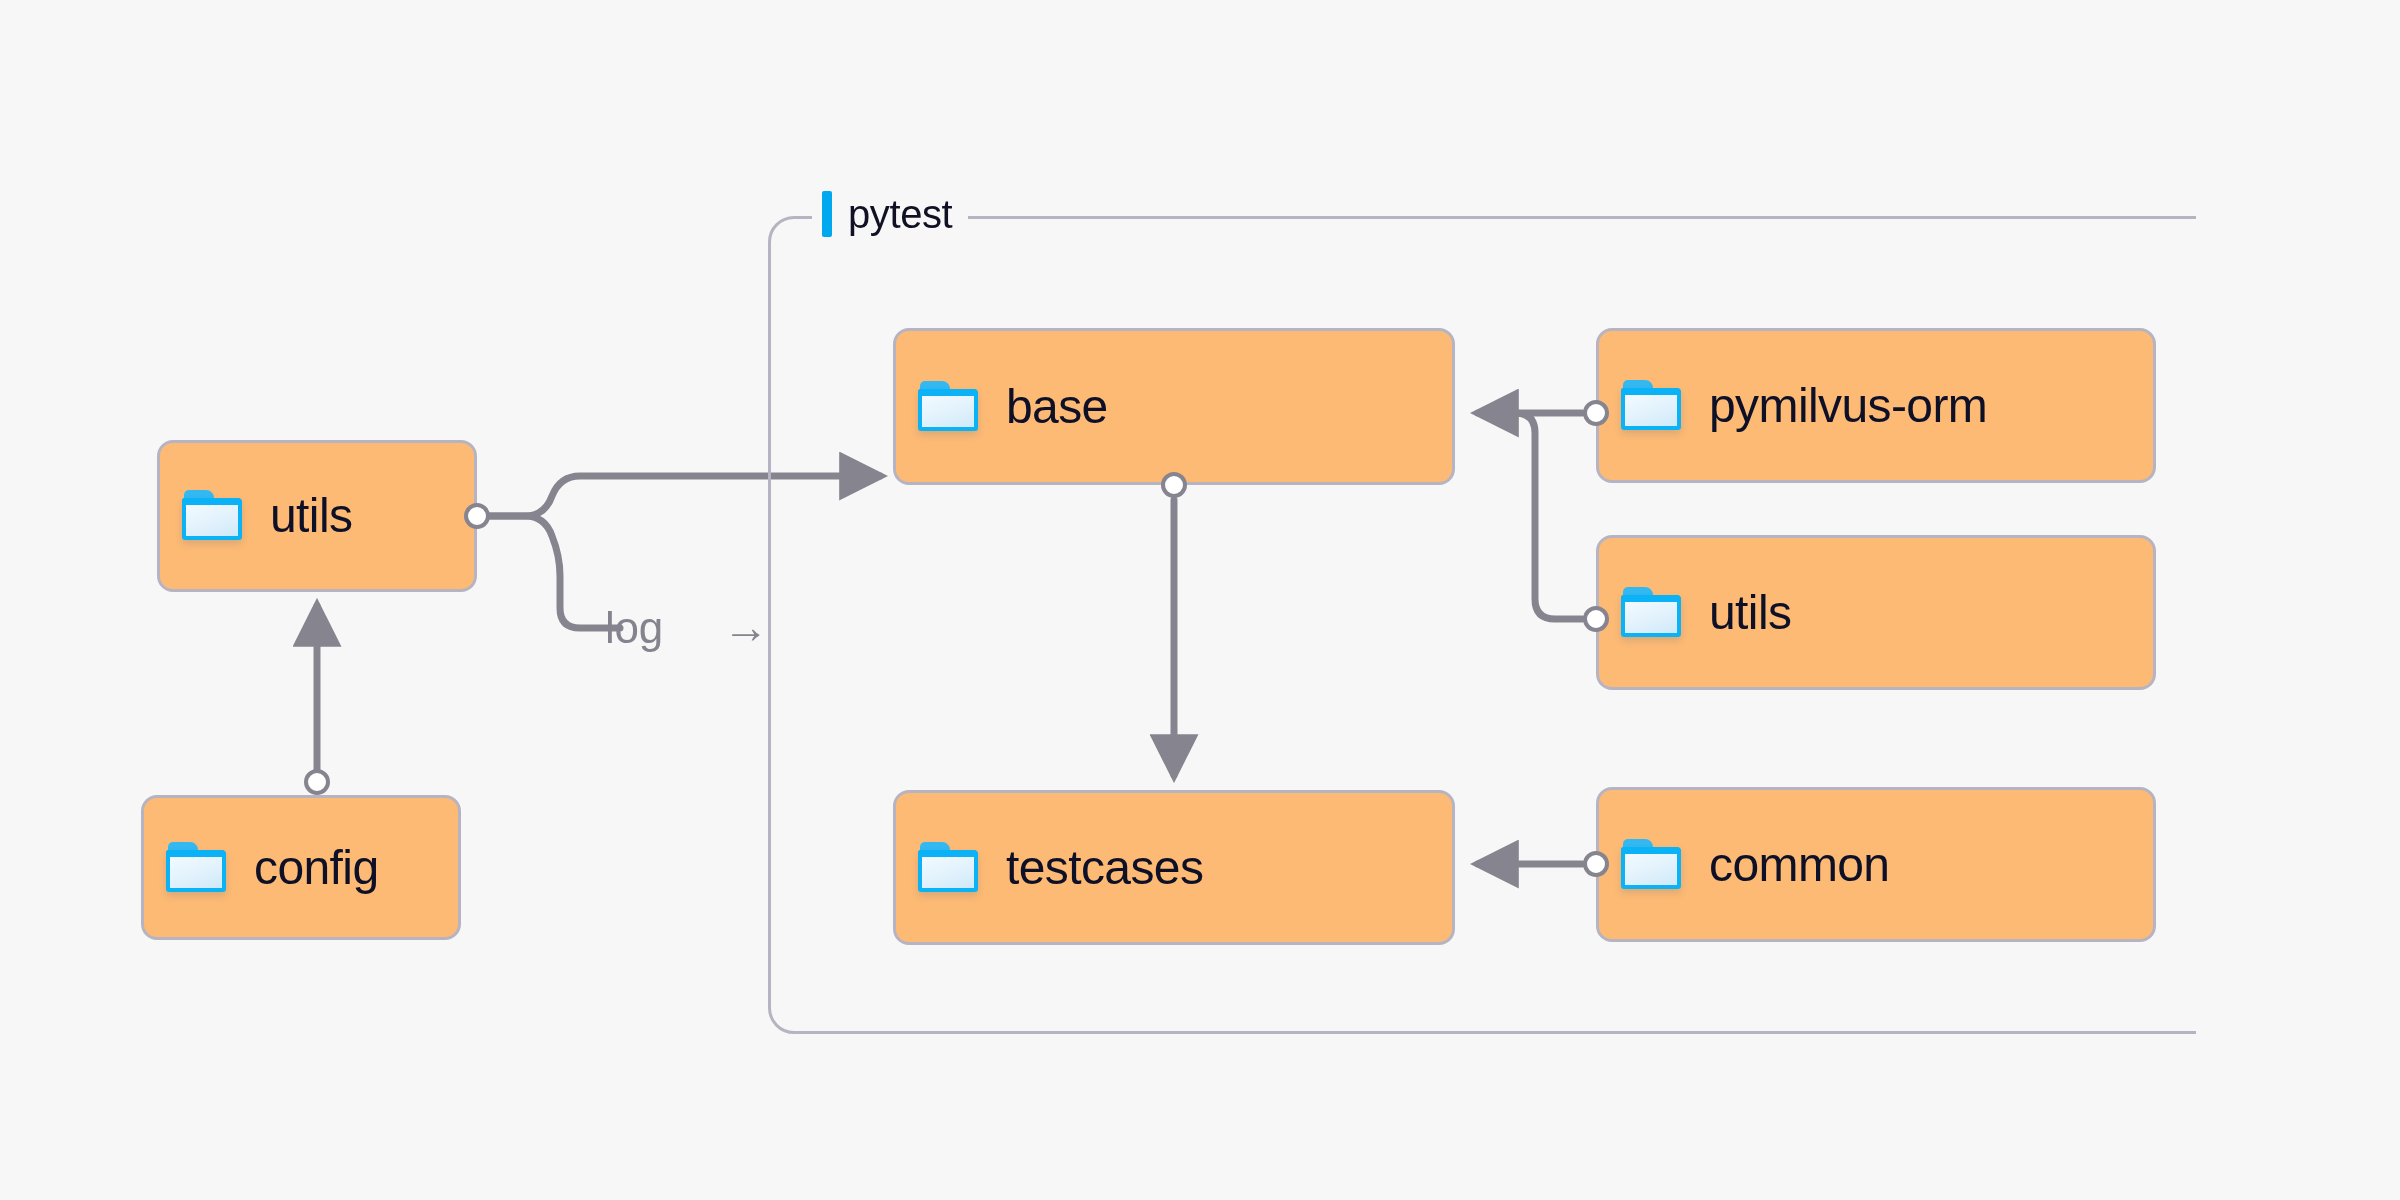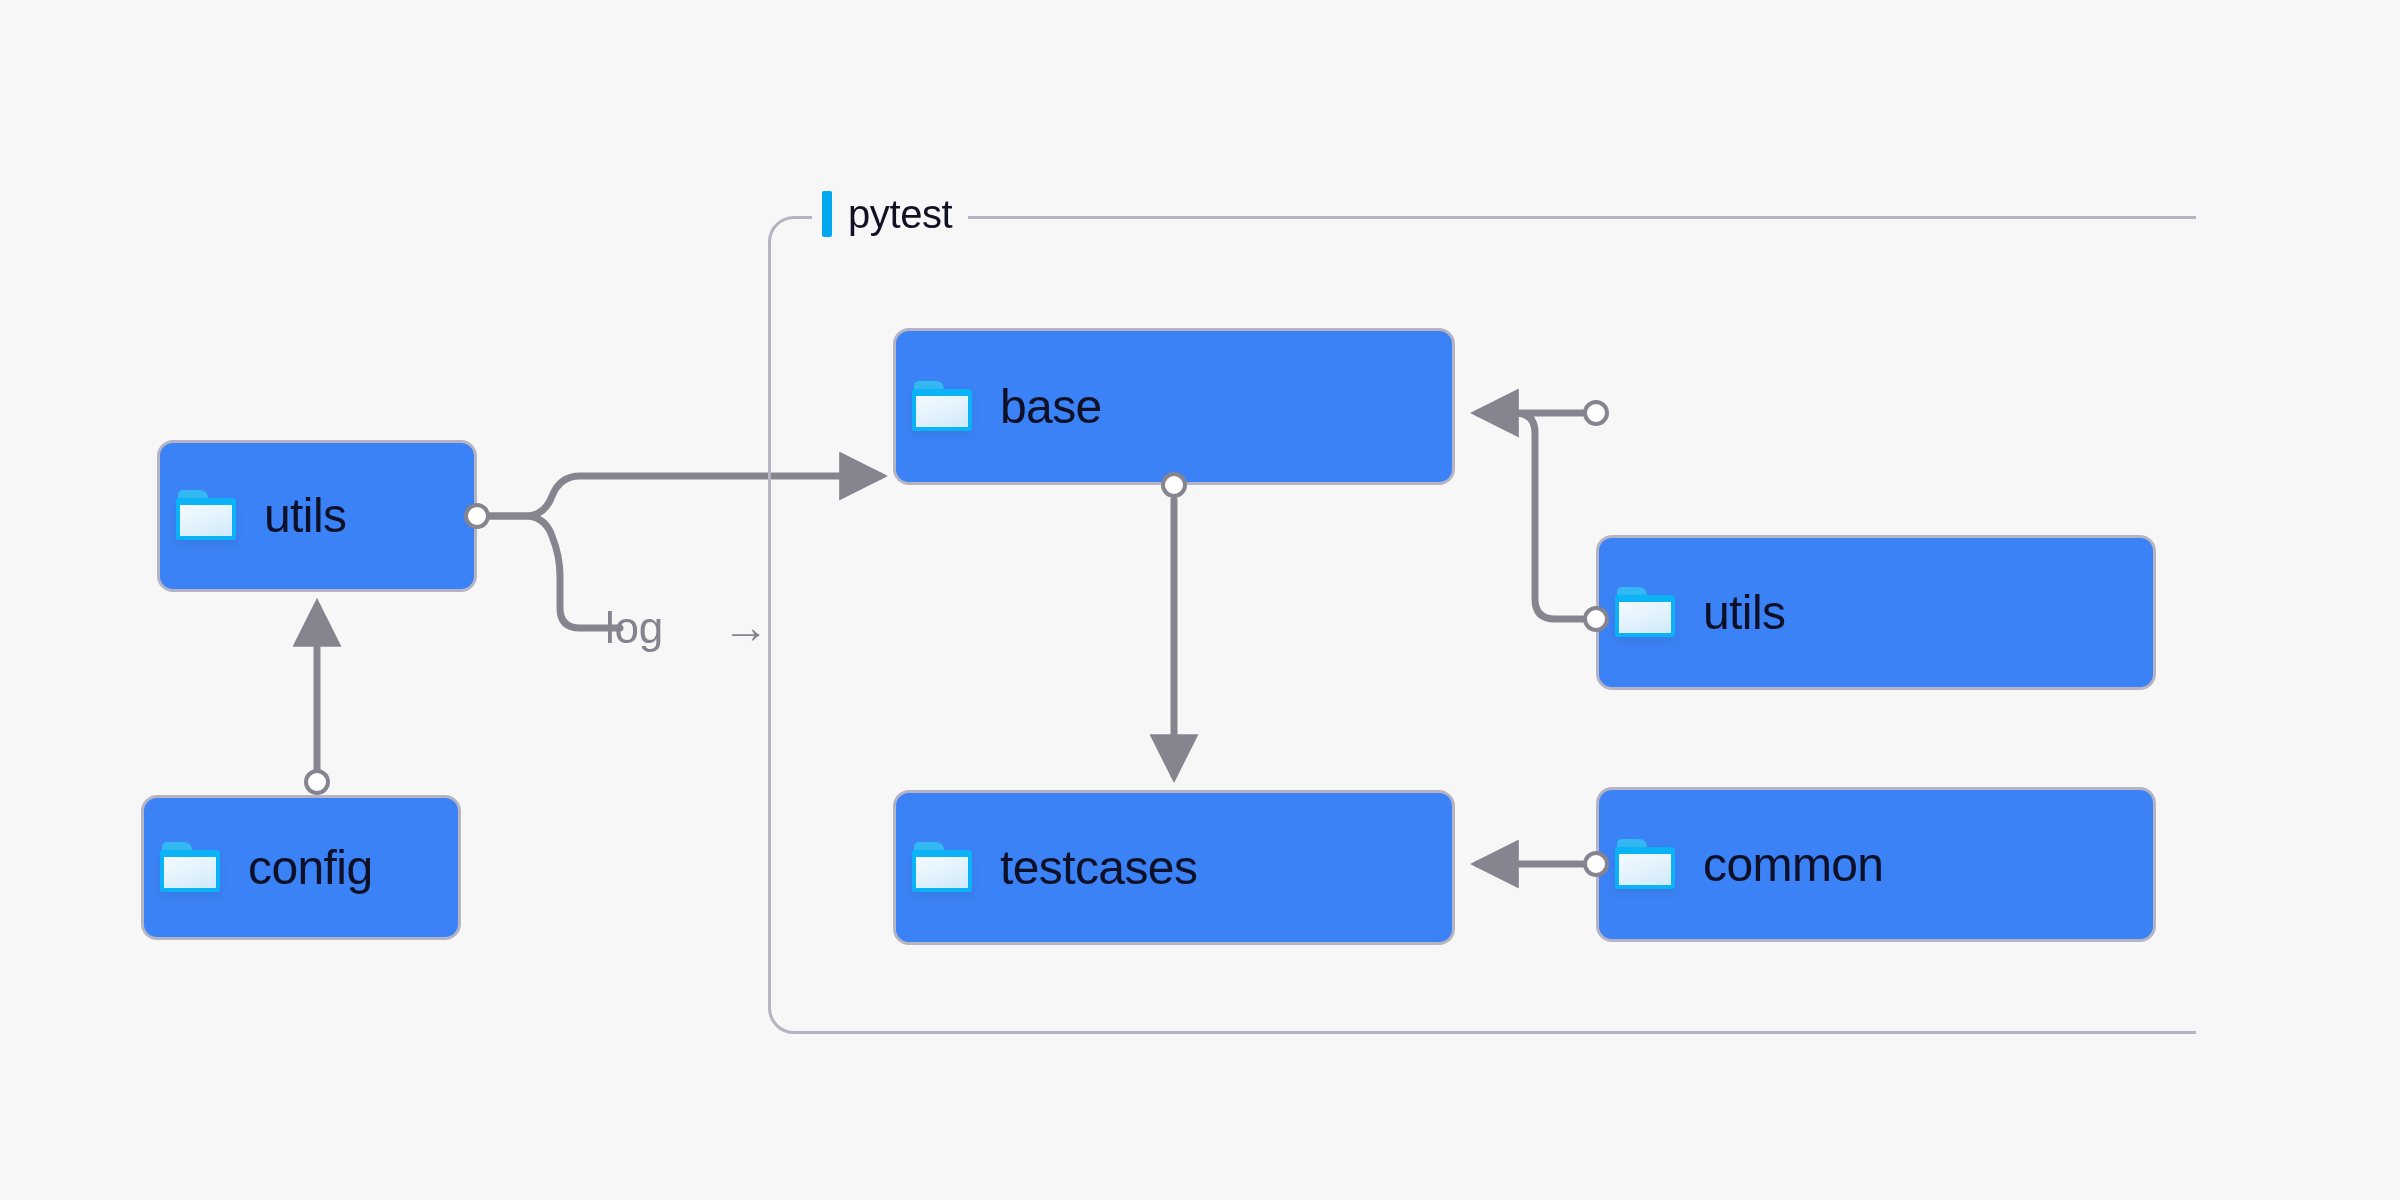--- a/index.html
+++ b/index.html
@@ -56,26 +56,26 @@
     font-size: 40px;
     color: #101124;
     letter-spacing: -0.4px;
     white-space: nowrap;
   }
 
   
   .node {
     position: absolute;
     box-sizing: border-box;
-    background: #3b82f6;
+    background: #fdba74;
     border: 3px solid #b6b4c2;
     border-radius: 16px;
     display: flex;
     align-items: center;
-    padding-left: 16px;
+    padding-left: 22px;
     gap: 28px;
   }
   .node-label {
     font-size: 48px;
     color: #0d1027;
     letter-spacing: -0.6px;
     white-space: nowrap;
     line-height: 1;
   }
 
@@ -204,20 +204,28 @@
 
   <div class="node" style="left:893px; top:790px; width:562px; height:155px;">
     <span class="folder-icon">
       <span class="tab"></span>
         <span class="body"></span>
         <span class="lip"></span>
     </span>
     <span class="node-label">testcases</span>
   </div>
 
+  <div class="node" style="left:1596px; top:328px; width:560px; height:155px;">
+    <span class="folder-icon">
+      <span class="tab"></span>
+        <span class="body"></span>
+        <span class="lip"></span>
+    </span>
+    <span class="node-label">pymilvus-orm</span>
+  </div>
   <span class="port" style="left:1583px; top:400px;"></span>
 
   <div class="node" style="left:1596px; top:535px; width:560px; height:155px;">
     <span class="folder-icon">
       <span class="tab"></span>
         <span class="body"></span>
         <span class="lip"></span>
     </span>
     <span class="node-label">utils</span>
   </div>

